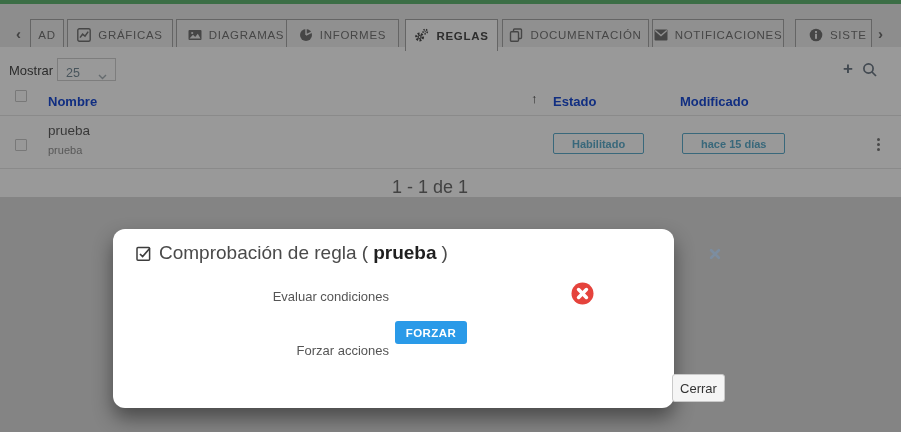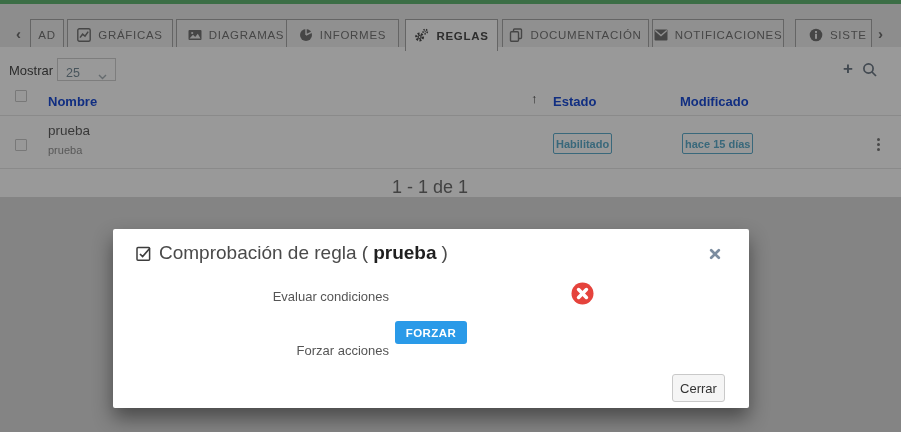--- a/index.html
+++ b/index.html
@@ -38,34 +38,34 @@
   .icon-search { position: absolute; left: 862px; top: 62px; cursor: pointer; }
 
   .checkbox { position: absolute; width: 12px; height: 12px; border: 1px solid #c9c9c9; background: #fdfdfd; border-radius: 1px; cursor: pointer; }
   .hdr-text { position: absolute; font-size: 13px; font-weight: bold; color: #1d4ed8; }
   .sort-arrow { position: absolute; left: 531px; top: 91px; font-size: 13px; color: #444; cursor: pointer; }
   .hline { position: absolute; left: 0; width: 901px; height: 1px; background: #e7e7e7; }
 
   .row-name { position: absolute; left: 48px; top: 123px; font-size: 13.5px; color: #5f5f5f; }
   .row-sub  { position: absolute; left: 48px; top: 144px; font-size: 11px; color: #949494; }
   .badge {
-    position: absolute; top: 133px; height: 21px; padding: 0 2px;
+    position: absolute; top: 133px; height: 21px; padding: 0 18px;
     border: 1px solid #60aecd; border-radius: 2px; color: #60aecd;
     font-size: 11px; font-weight: bold; display: flex; align-items: center;
     background: #fff;
   }
   .kebab { position: absolute; left: 874px; top: 134px; width: 8px; height: 21px; display: flex; flex-direction: column; align-items: center; justify-content: center; gap: 2.2px; cursor: pointer; }
   .kebab i { width: 3px; height: 3px; border-radius: 50%; background: #7a7a7a; }
   .pagination { position: absolute; left: 392px; top: 177px; font-size: 18px; color: #6f6f6f; }
 
   
   .overlay { position: absolute; inset: 0; background: rgba(0,0,0,0.40); z-index: 5; }
   .modal {
-    position: absolute; left: 113px; top: 229px; width: 636px; height: 179px;
-    background: #fff; border-radius: 2px; z-index: 6;
+    position: absolute; left: 113px; top: 229px; width: 561px; height: 179px;
+    background: #fff; border-radius: 12px; z-index: 6;
     box-shadow: 0 10px 20px rgba(0,0,0,0.45);
   }
   .m-check-icon { position: absolute; left: 23px; top: 17px; }
   .m-title { position: absolute; left: 46px; top: 13px; font-size: 19px; color: #4a4a4a; }
   .m-title b { color: #1f1f1f; margin: 0 5px; }
   .m-close { position: absolute; left: 596px; top: 19px; cursor: pointer; width: 12px; height: 12px; }
   .m-label { position: absolute; left: 60px; width: 216px; text-align: right; font-size: 13px; color: #555; }
   .btn-blue {
     position: absolute; height: 23px; border: none; border-radius: 3px;
     background: #2a9ae8; color: #fff; font-family: "Liberation Sans", sans-serif;

